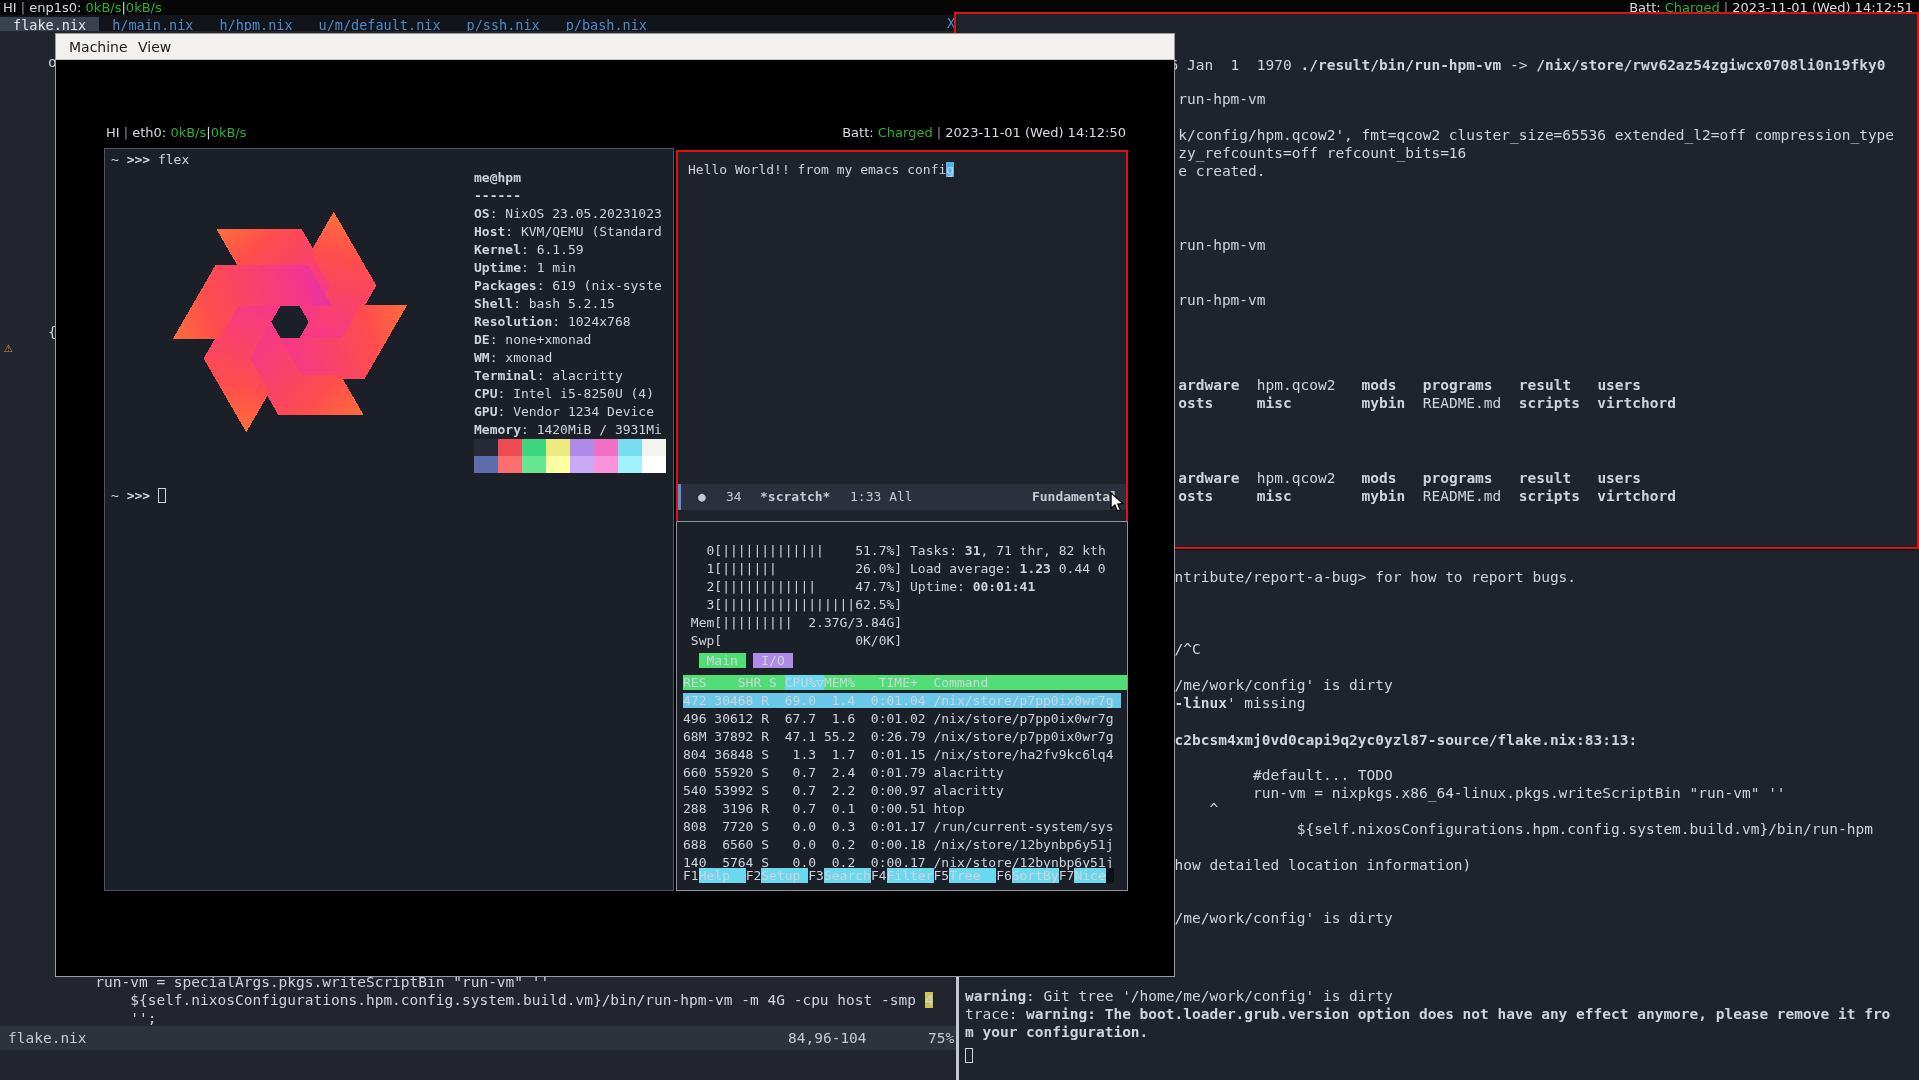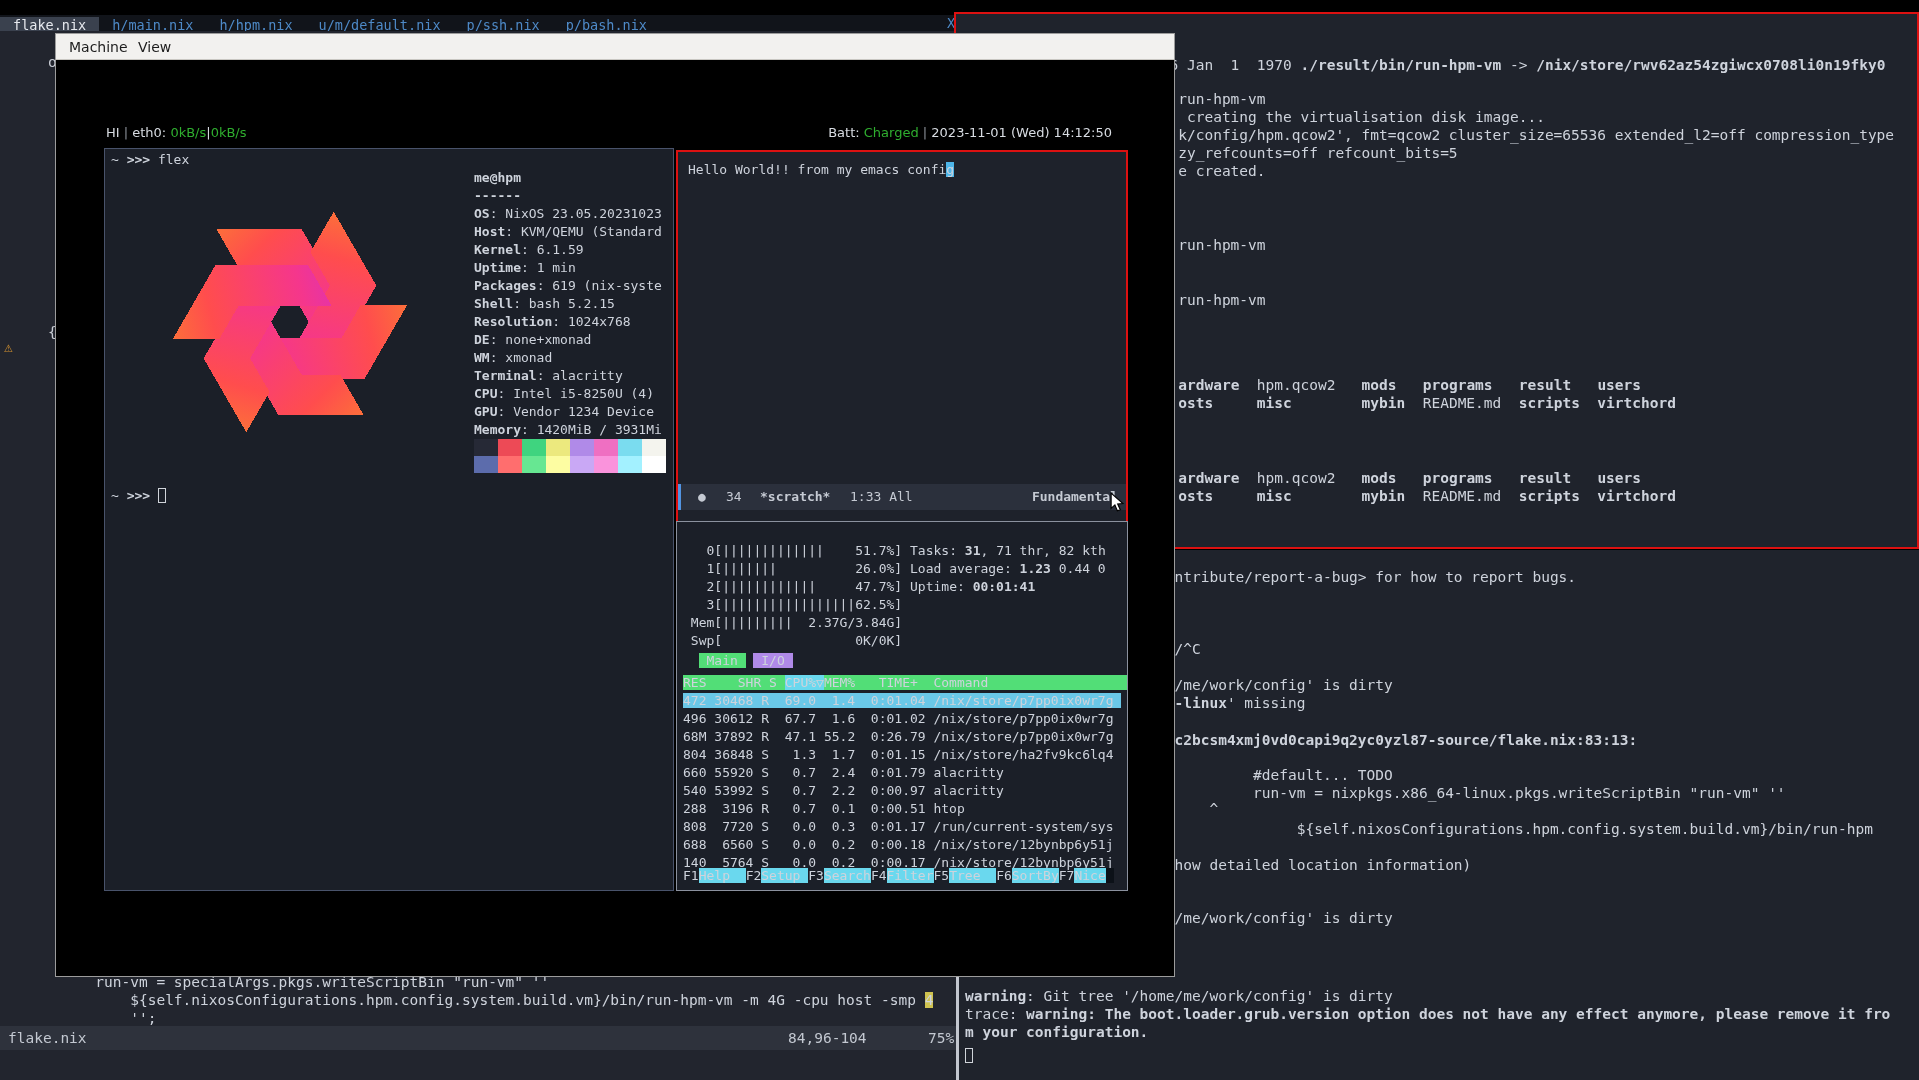--- a/index.html
+++ b/index.html
@@ -58,21 +58,21 @@
   #term-rb { position:absolute; left:956px; top:550px; width:963px; height:530px; background:#1f232c; border-left:3px solid #c3c7cf; z-index:2; overflow:hidden; }
 
   
   #qemu { position:absolute; left:55px; top:33px; width:1120px; height:944px; background:#000; border:1px solid #9c9c9c; z-index:3; overflow:hidden; }
   #qemu-menubar { position:absolute; left:0; top:0; width:1118px; height:26px; background:#f2f1ef; border-bottom:1px solid #c9c7c2; }
   #qemu-menubar span { font-family:"DejaVu Sans","Liberation Sans",sans-serif; font-size:14px; line-height:26px; color:#1c1c1c; position:absolute; top:0; }
   #menu-machine { left:13px; } #menu-view { left:82px; }
   #vm { position:absolute; left:48px; top:89px; width:1024px; height:768px; background:#000; overflow:hidden; }
   #vm-xmobar { position:absolute; left:0; top:0; width:1024px; height:25px; background:#000; }
   #vm-xmobar-left { position:absolute; left:2px; top:2px; }
-  #vm-xmobar-right { position:absolute; right:16px; top:2px; }
+  #vm-xmobar-right { position:absolute; right:2px; top:2px; }
 
   
   #ff-window { position:absolute; left:0; top:25px; width:570px; height:743px; background:#1b1f28; border:1px solid #49536b; overflow:hidden; }
   #ff-logo { position:absolute; left:10px; top:18px; }
   #ff-palette { position:absolute; left:369px; top:290px; width:192px; height:34px; font-size:0; }
   #ff-palette i { display:inline-block; width:24px; height:17px; }
   #vm-emacs { position:absolute; left:572px; top:27px; width:452px; height:422px; background:#1e222b; border:2px solid #dd1111; overflow:hidden; }
   #vm-modeline { position:absolute; left:0; top:332px; width:448px; height:26px; background:#2b303c; }
   #vm-modeline-bar { position:absolute; left:0; top:0; width:3px; height:26px; background:#5294e2; }
   #vm-modeline span { position:absolute; top:0; font-size:13px; line-height:26px; white-space:pre; color:#c5cad3; }
@@ -80,20 +80,24 @@
   #vm-ml-pos { left:172px; } #vm-ml-mode { right:8px; color:#57a9f2; font-weight:bold; }
   #vm-htop { position:absolute; left:572px; top:398px; width:452px; height:370px; background:#1b1f28; border:1px solid #8b919e; overflow:hidden; }
 
   #mouse { position:absolute; left:1108px; top:492px; z-index:6; }
 </style>
 </head>
 <body>
 
 <div id="screen">
 
+  <div id="host-bar">
+    <div id="host-bar-left" class="bar"><span class="c-bfg">HI</span><span class="c-bdim"> | </span><span class="c-bfg">enp1s0: </span><span class="c-bgreen">0kB/s</span><span class="c-bfg">|</span><span class="c-bgreen">0kB/s</span></div>
+    <div id="host-bar-right" class="bar"><span class="c-bfg">Batt: </span><span class="c-bgreen">Charged</span><span class="c-bdim"> | </span><span class="c-bfg">2023-11-01 (Wed) 14:12:51</span></div>
+  </div>
 
   <div id="tab-bar">
     <span><span class="tab active">flake.nix</span><span class="tab">h/main.nix</span><span class="tab">h/hpm.nix</span><span class="tab">u/m/default.nix</span><span class="tab">p/ssh.nix</span><span class="tab">p/bash.nix</span></span>
     <span id="tab-x">X</span>
   </div>
 
   <div id="host-emacs" class="t145">
     <span class="g" style="left:48px; top:23px;">o</span>
     <span class="g" style="left:48px; top:293px;">{</span>
     <span class="g" id="g-warn" style="left:4px; top:308px;">⚠</span>
@@ -107,23 +111,22 @@
       <span style="left:788px">84,96-104</span>
       <span style="left:928px">75%</span>
     </div>
     <div id="host-minibuffer"></div>
   </div>
 
   <div id="term-rt" class="t145">
     <div class="lines">
         <div class="tline" style="top: 1px; left: 4px; margin-top: 41px;"><span>lrwxrwxrwx 1 root root 56 Jan  1  1970 </span><span class="c-cyanb">./result/bin/run-hpm-vm</span><span> -&gt; </span><span class="c-greenb">/nix/store/rwv62az54zgiwcx0708li0n19fky0</span></div>
         <div class="tline" style="top: 76px; left: 4px;"><span>                         run-hpm-vm</span></div>
-        <div class="tline" style="top: 94px; left: 4px;"><span>                          creating the virtualisation disk image...</span></div>
         <div class="tline" style="top: 112px; left: 4px;"><span>                         k/config/hpm.qcow2', fmt=qcow2 cluster_size=65536 extended_l2=off compression_type</span></div>
-        <div class="tline" style="top: 130px; left: 4px;"><span>                         zy_refcounts=off refcount_bits=5</span></div>
+        <div class="tline" style="top: 130px; left: 4px;"><span>                         zy_refcounts=off refcount_bits=16</span></div>
         <div class="tline" style="top: 148px; left: 4px;"><span>                         e created.</span></div>
         <div class="tline" style="top: 222px; left: 4px;"><span>                         run-hpm-vm</span></div>
         <div class="tline" style="top: 277px; left: 4px;"><span>                         run-hpm-vm</span></div>
         <div class="tline" style="top: 362px; left: 4px;"><span>                         </span><span class="c-violetb">ardware</span><span>  </span><span>hpm.qcow2</span><span>   </span><span class="c-violetb">mods</span><span>   </span><span class="c-violetb">programs</span><span>   </span><span class="c-cyanb">result</span><span>   </span><span class="c-violetb">users</span></div>
         <div class="tline" style="top: 380px; left: 4px;"><span>                         </span><span class="c-violetb">osts</span><span>     </span><span class="c-violetb">misc</span><span>        </span><span class="c-violetb">mybin</span><span>  </span><span>README.md</span><span>  </span><span class="c-violetb">scripts</span><span>  </span><span class="c-violetb">virtchord</span></div>
         <div class="tline" style="top: 455px; left: 4px;"><span>                         </span><span class="c-violetb">ardware</span><span>  </span><span>hpm.qcow2</span><span>   </span><span class="c-violetb">mods</span><span>   </span><span class="c-violetb">programs</span><span>   </span><span class="c-cyanb">result</span><span>   </span><span class="c-violetb">users</span></div>
         <div class="tline" style="top: 473px; left: 4px;"><span>                         </span><span class="c-violetb">osts</span><span>     </span><span class="c-violetb">misc</span><span>        </span><span class="c-violetb">mybin</span><span>  </span><span>README.md</span><span>  </span><span class="c-violetb">scripts</span><span>  </span><span class="c-violetb">virtchord</span></div>
       </div>
   </div>
 

